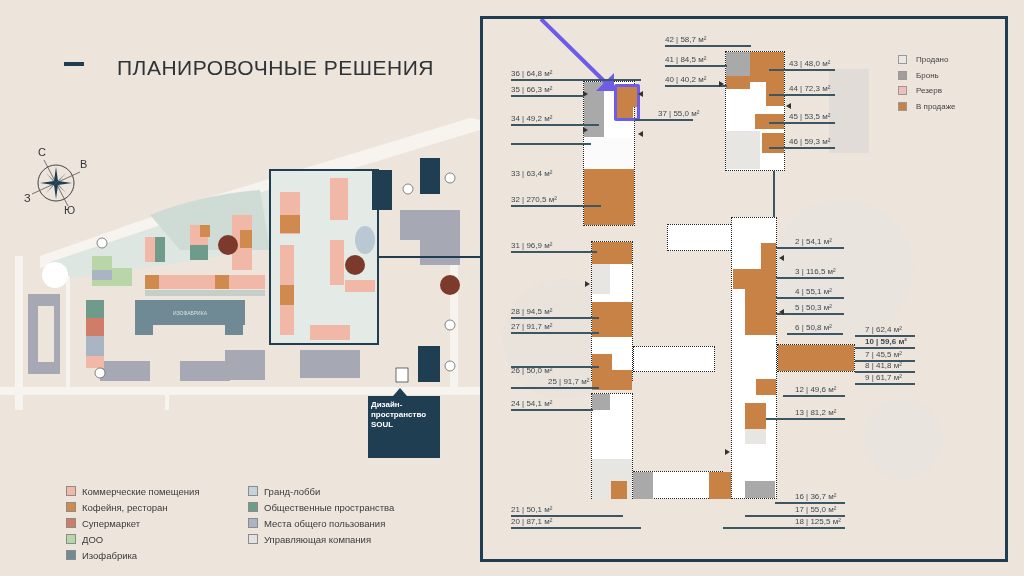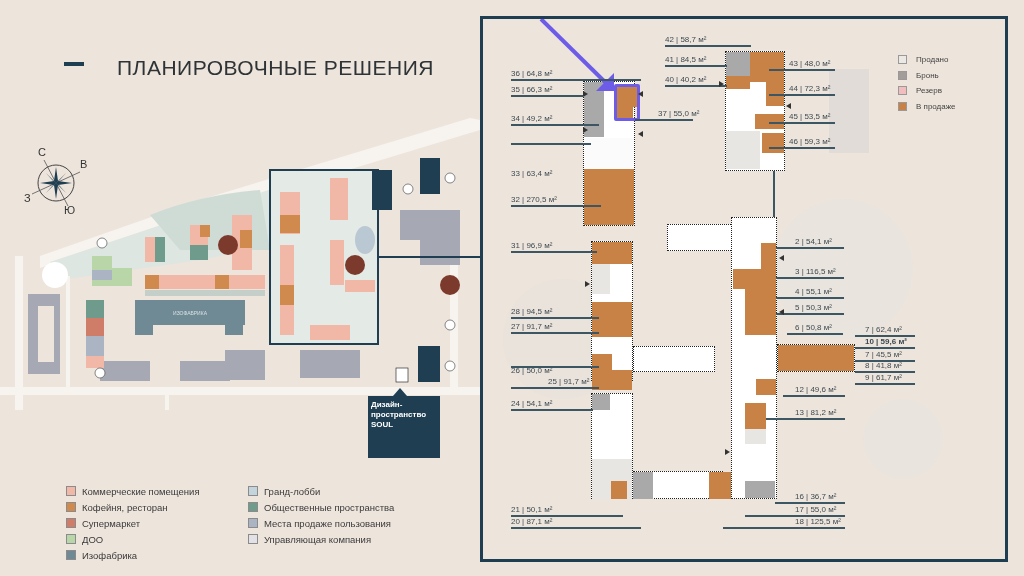--- a/index.html
+++ b/index.html
@@ -198,21 +198,21 @@
   <div class="legend-item">
       <span class="legend-swatch" style="background:#c4d4dc"></span>
       <span>Гранд-лобби</span>
     </div>
   <div class="legend-item">
       <span class="legend-swatch" style="background:#6f9b8d"></span>
       <span>Общественные пространства</span>
     </div>
   <div class="legend-item">
       <span class="legend-swatch" style="background:#aab4c2"></span>
-      <span>Места продаже пользования</span>
+      <span>Места общего пользования</span>
     </div>
   <div class="legend-item">
       <span class="legend-swatch" style="background:#e4e1e6"></span>
       <span>Управляющая компания</span>
     </div>
 </div>
 
 <div class="abs panel">
 
   <div class="status-legend">

